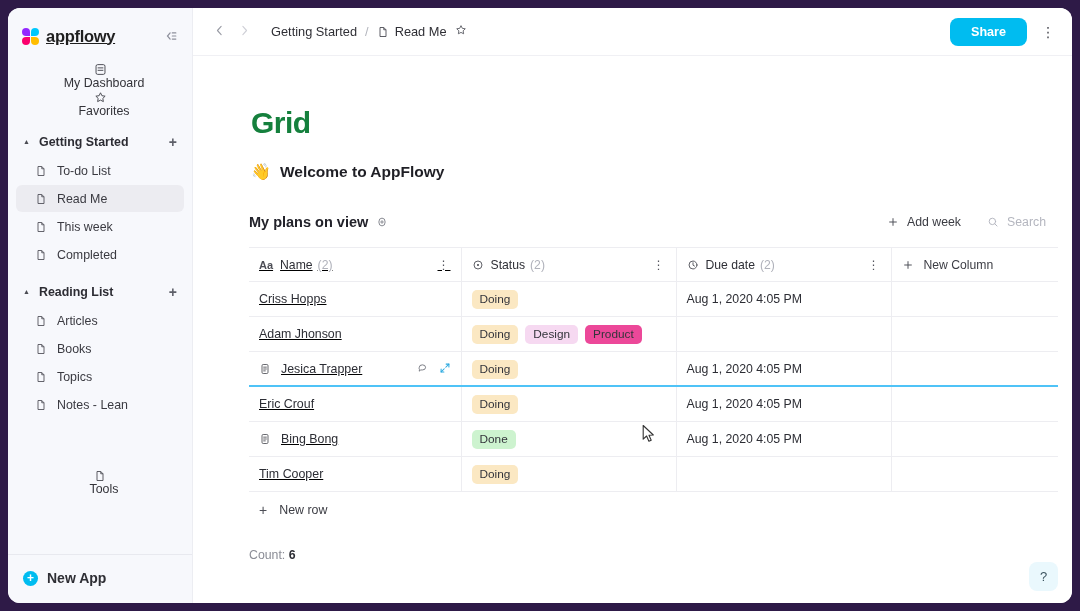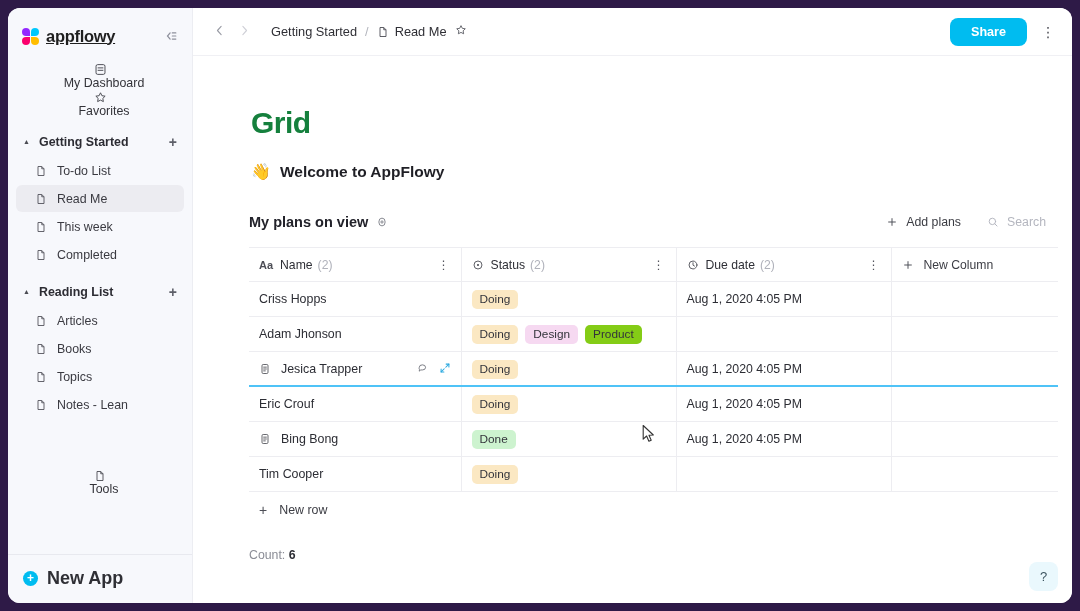--- a/index.html
+++ b/index.html
@@ -114,21 +114,21 @@
   .newapp {
     display: flex; align-items: center; padding: 0 7px;
     height: 26px; cursor: pointer;
   }
   .newapp .circ {
     width: 15px; height: 15px; border-radius: 50%;
     background: #00bcf0; color: #fff; font-size: 12px; font-weight: 700;
     display: flex; align-items: center; justify-content: center; line-height: 1;
     flex: 0 0 auto;
   }
-  .newapp .lbl { margin-left: 9px; font-size: 18px; color: #2f2f35; font-weight: 600; }
+  .newapp .lbl { margin-left: 9px; font-size: 14px; color: #2f2f35; font-weight: 600; }
 
   
   #main { flex: 1; height: 100%; position: relative; background: #fff; display: flex; flex-direction: column; }
 
   .topbar {
     height: 48px; flex: 0 0 auto;
     display: flex; align-items: center;
     padding: 0 16px 0 14px;
     border-bottom: 1px solid #f0f0f4;
   }
@@ -163,21 +163,21 @@
   .tb-btn { display: flex; align-items: center; font-size: 12.3px; color: #3b3c43; cursor: pointer; padding: 4px 6px; }
   .tb-btn .ic { margin-right: 8px; display: flex; color: #4d4e56; }
   .tb-btn.muted { color: #b4b6bf; margin-left: 14px; }
   .tb-btn.muted .ic { color: #b4b6bf; }
 
   
   .grid-wrap { margin: 14px 14px 0 56px; position: relative; }
   .grid-table { width: 100%; border-collapse: collapse; table-layout: fixed; }
   .grid-table th, .grid-table td { border-bottom: 1px solid #ededf1; text-align: left; font-weight: normal; }
   .grid-table th { border-top: 1px solid #ededf1; }
-  .col-name { width: 212px; }
+  .col-name { width: 212px; text-decoration: underline; }
   .col-status { width: 215px; }
   .col-due { width: 215px; }
   .col-new { width: auto; }
   .grid-table th.col-name, .grid-table td.col-name,
   .grid-table th.col-status, .grid-table td.col-status,
   .grid-table th.col-due, .grid-table td.col-due { border-right: 1px solid #ededf1; }
 
   .hcell { display: flex; align-items: center; height: 33px; padding: 0 10px; font-size: 12.2px; color: #2e2f36; }
   .hcell .tic { display: flex; align-items: center; color: #4d4e56; margin-right: 7px; }
   .hcell .cnt { color: #b0b2bb; margin-left: 5px; }
@@ -189,21 +189,21 @@
   .cell .rowdoc { display: flex; align-items: center; color: #57585f; margin-right: 10px; }
   .cell .rowactions { margin-left: auto; display: flex; align-items: center; gap: 10px; }
   .chip {
     display: inline-flex; align-items: center;
     height: 19px; padding: 0 8px; border-radius: 5px;
     font-size: 11.8px; color: #33343b; margin-right: 7px;
   }
   .chip.doing { background: #fbe8c3; }
   .chip.done { background: #cdf3cf; }
   .chip.design { background: #f6d9f1; }
-  .chip.product { background: #84cc16; }
+  .chip.product { background: #ec4899; }
   .datetxt { font-size: 12.3px; color: #2c2d34; }
 
   .droprow { position: absolute; left: 0; right: 0; height: 2px; background: #4fc3f7; z-index: 5; }
 
   .newrow {
     display: flex; align-items: center;
     margin: 10px 0 0 66px; font-size: 12.4px; color: #3b3c43; cursor: pointer;
   }
   .newrow .ic { margin-right: 12px; font-size: 14px; color: #4d4e56; }
   .countline { margin: 30px 0 0 56px; font-size: 12.3px; color: #8b8d96; }
@@ -426,21 +426,21 @@
               <circle cx="8" cy="8" r="1.5"></circle>
           </svg>
         </span>
         <div class="tb-right">
           <div class="tb-btn">
             <span class="ic">
               <svg width="12" height="12" viewBox="0 0 16 16" fill="none" stroke="currentColor" stroke-width="1.3" stroke-linecap="round">
                   <path d="M8 3.5v9M3.5 8h9"></path>
                 </svg>
             </span>
-            <span>Add plans</span>
+            <span>Add week</span>
           </div>
           <div class="tb-btn muted">
             <span class="ic">
               <svg width="12" height="12" viewBox="0 0 16 16" fill="none" stroke="currentColor" stroke-width="1.3" stroke-linecap="round">
                   <circle cx="7.2" cy="7.2" r="4.3"></circle>
                   <path d="M10.4 10.4l3 3"></path>
                 </svg>
             </span>
             <span>Search</span>
           </div>

